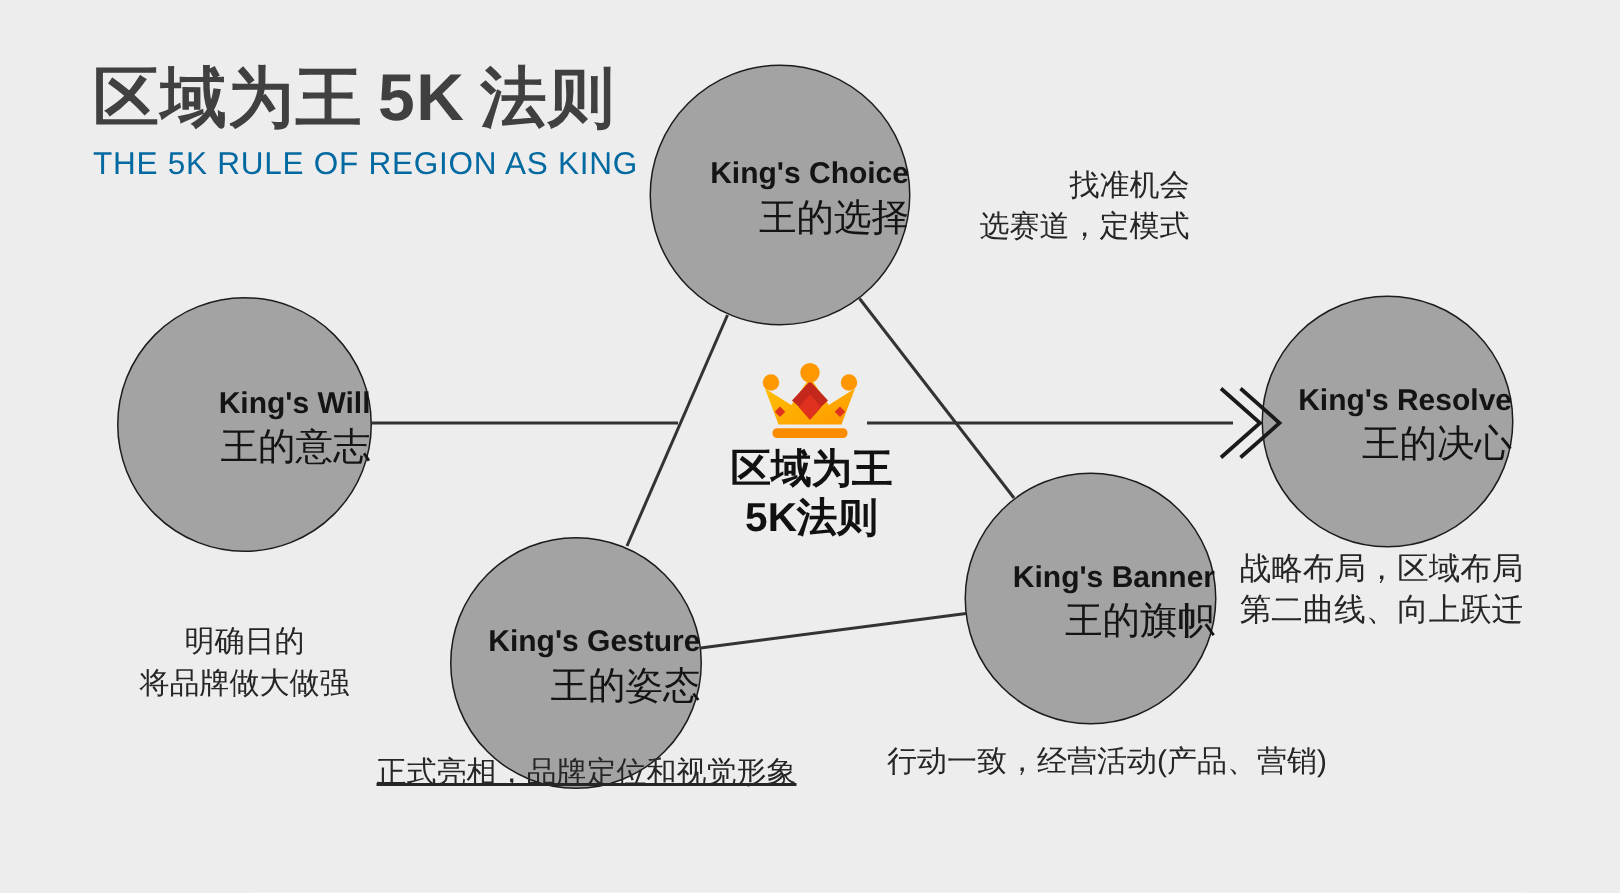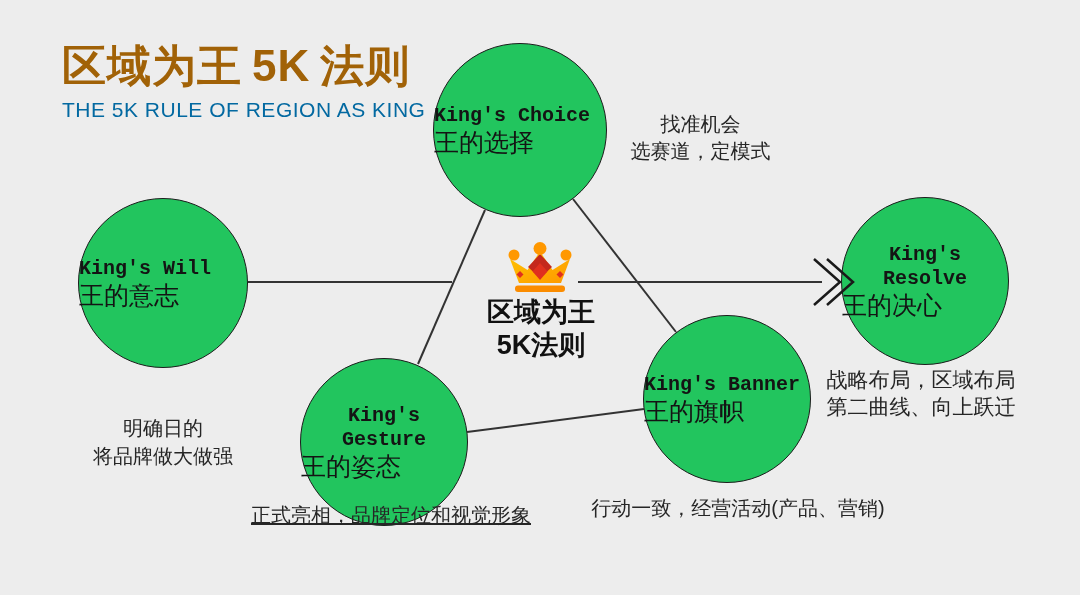--- a/index.html
+++ b/index.html
@@ -2,39 +2,39 @@
 <html><head>
 <meta charset="utf-8">
 <style>
   html,body{margin:0;padding:0;}
   .stage{
     position:relative;width:1080px;height:595px;overflow:hidden;
     background:#EDEDED;font-family:"Liberation Sans","DejaVu Sans",sans-serif;
     color:#141414;
   }
   .header{position:absolute;left:62px;top:40px;}
-  .title{font-size:44px;font-weight:700;letter-spacing:1px;line-height:52px;color:#a16207;white-space:nowrap;}
+  .title{font-size:44px;font-weight:700;letter-spacing:1px;line-height:52px;color:#404040;white-space:nowrap;}
   .title .k5{margin:0 10px;font-weight:700;}
   .subtitle{font-size:21px;letter-spacing:.5px;margin-top:6px;color:#0369a1;text-align:right;}
 
   .node{
-    position:absolute;border-radius:50%;background:#22c55e;border:1.5px solid #1c1c1c;
-    display:flex;flex-direction:column;align-items:flex-start;justify-content:center;
-    text-align:center;box-sizing:border-box;font-family:Liberation Mono, monospace;
+    position:absolute;border-radius:50%;background:#a3a3a3;border:1.5px solid #1c1c1c;
+    display:flex;flex-direction:column;align-items:flex-end;justify-content:center;
+    text-align:center;box-sizing:border-box;
   }
   .node .en{font-size:20px;font-weight:700;line-height:24px;}
   .node .zh{font-size:25px;font-weight:500;margin-top:6px;line-height:22px;}
   .node-choice{left:433px;top:43px;width:174px;height:174px;}
   .node-will{left:78px;top:198px;width:170px;height:170px;}
   .node-gesture{left:300px;top:358px;width:168px;height:168px;}
   .node-banner{left:643px;top:315px;width:168px;height:168px;}
   .node-resolve{left:841px;top:197px;width:168px;height:168px;}
 
   .note{position:absolute;text-align:center;font-size:20px;line-height:28px;color:#262626;}
-  .note-choice{left:608px;top:111px;width:185px;line-height:27px;}
+  .note-choice{left:608px;top:111px;width:185px;line-height:27px;text-align:right;}
   .note-will{left:43px;top:370px;width:240px;line-height:28px;margin-top:44px;}
   .note-gesture{left:226px;top:501px;width:330px;text-decoration:underline;}
   .note-banner{left:573px;top:494px;width:330px;}
   .note-resolve{left:806px;top:366px;width:230px;font-size:21px;line-height:27px;}
 
   .center-label{
     position:absolute;left:464px;top:296px;width:154px;text-align:center;
     font-size:27px;font-weight:700;line-height:33px;color:#111;
   }
   .overlay{position:absolute;left:0;top:0;pointer-events:none;}

